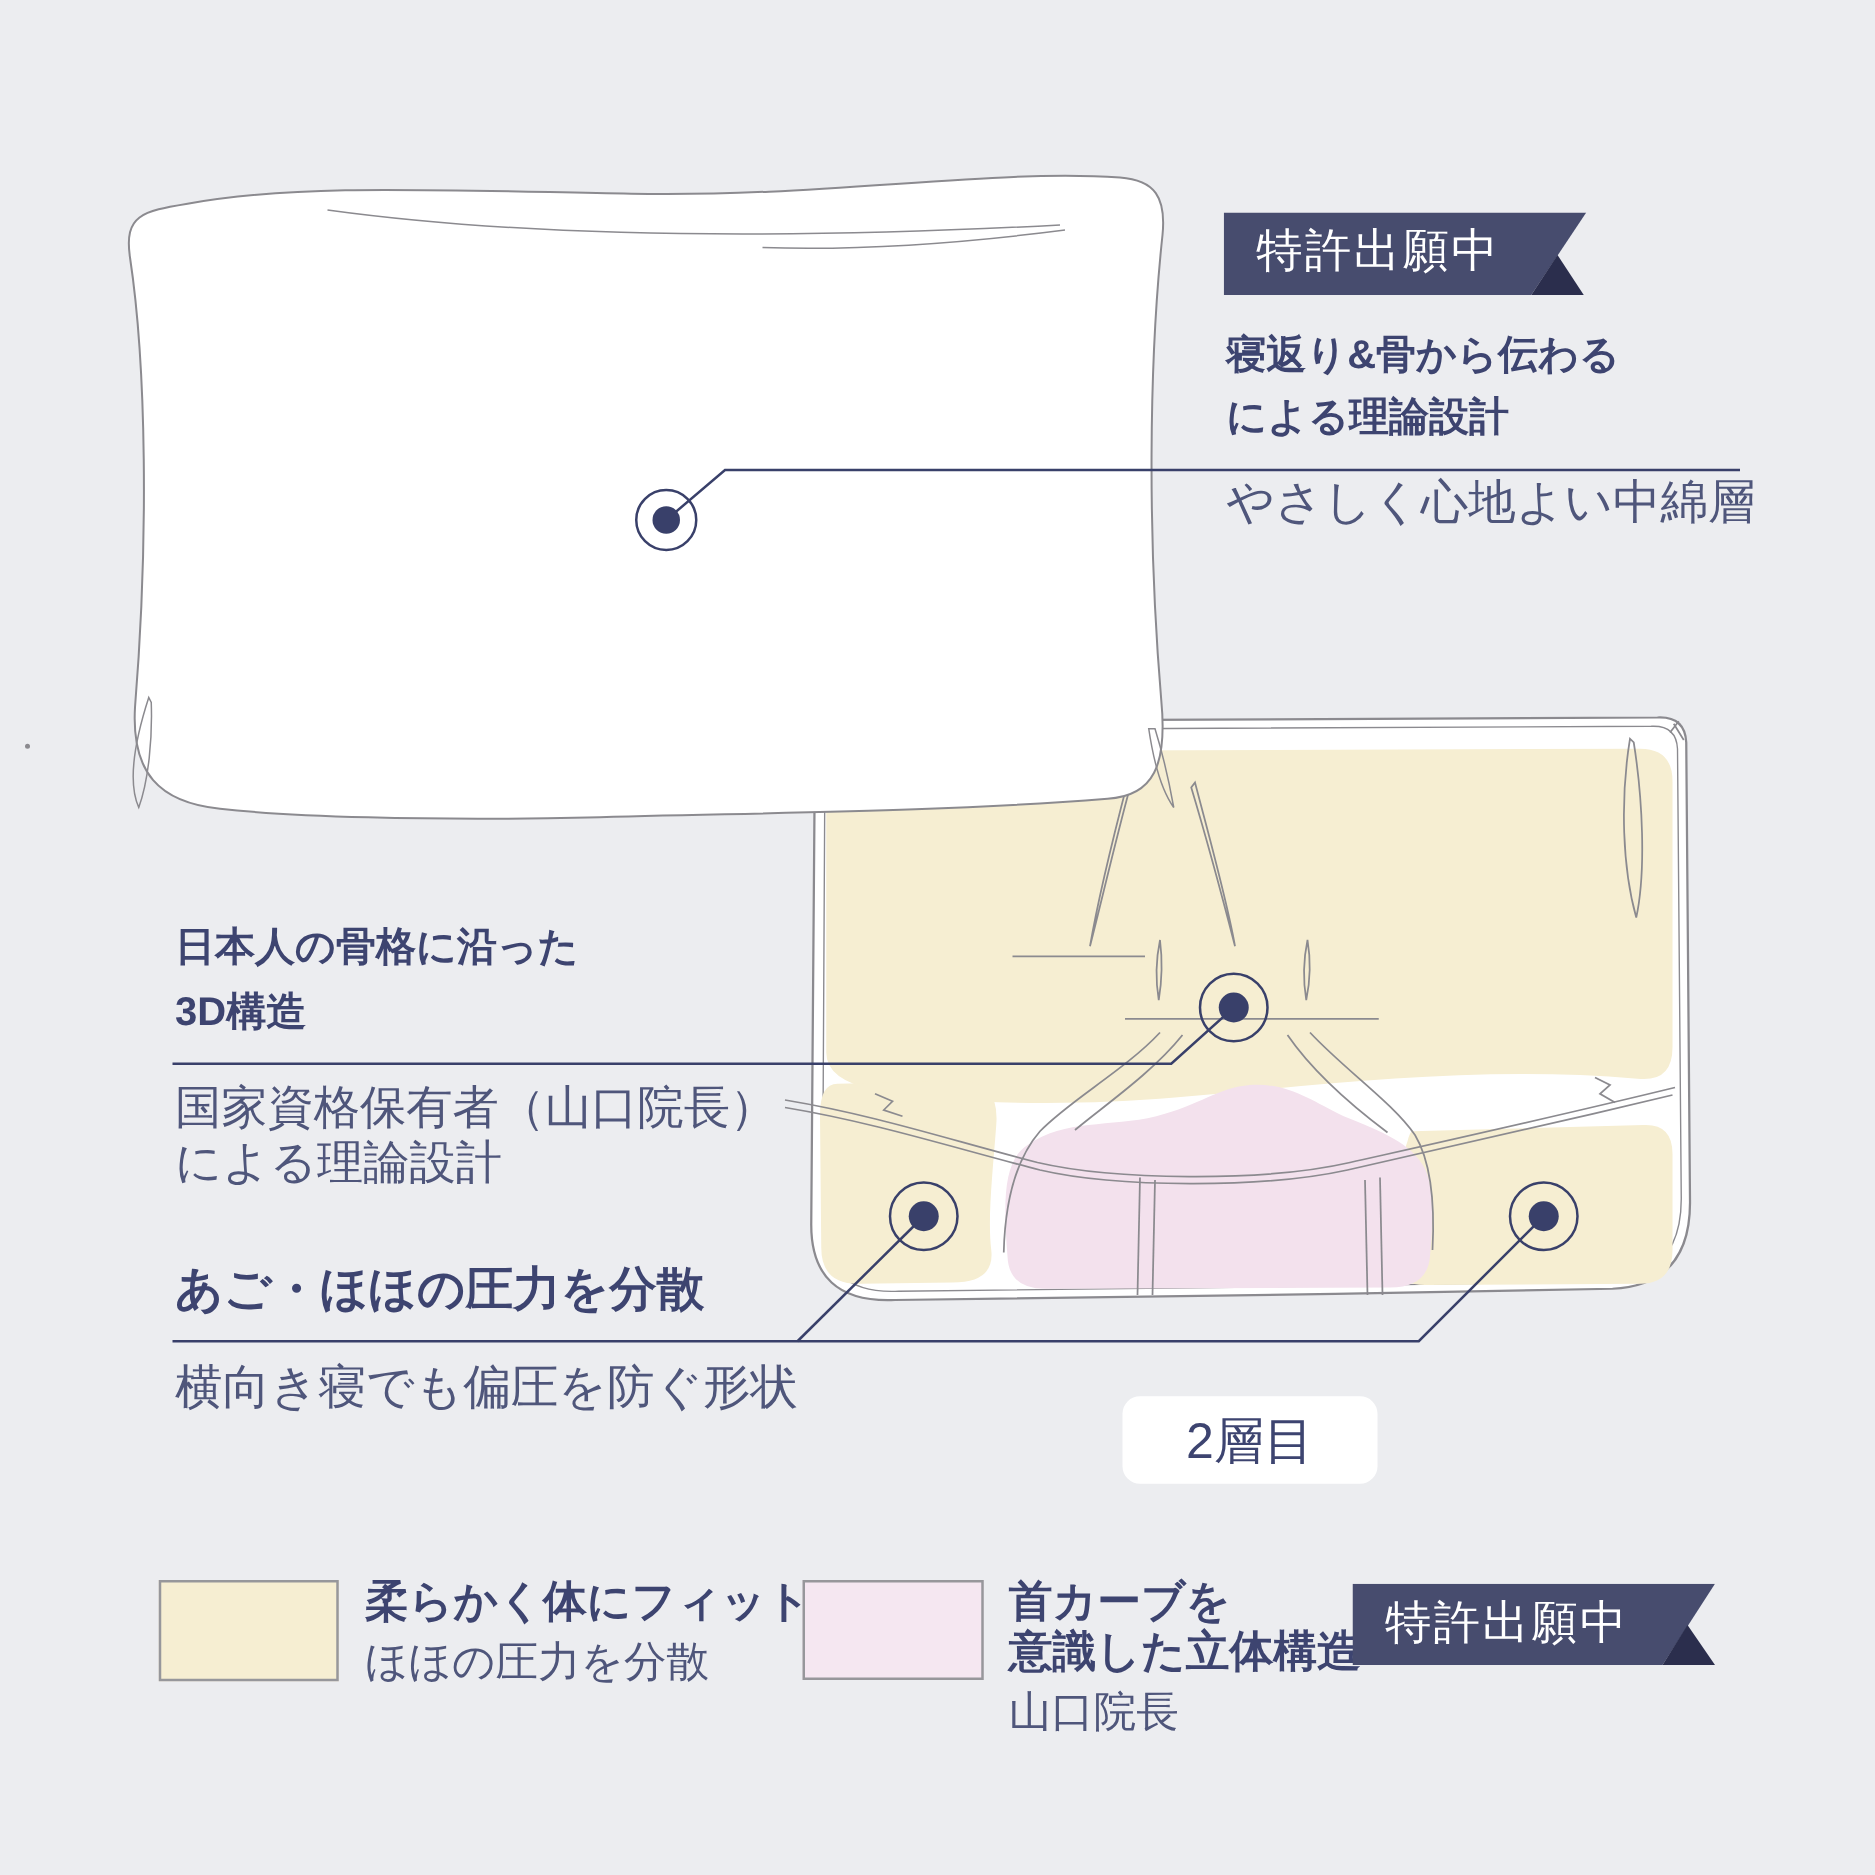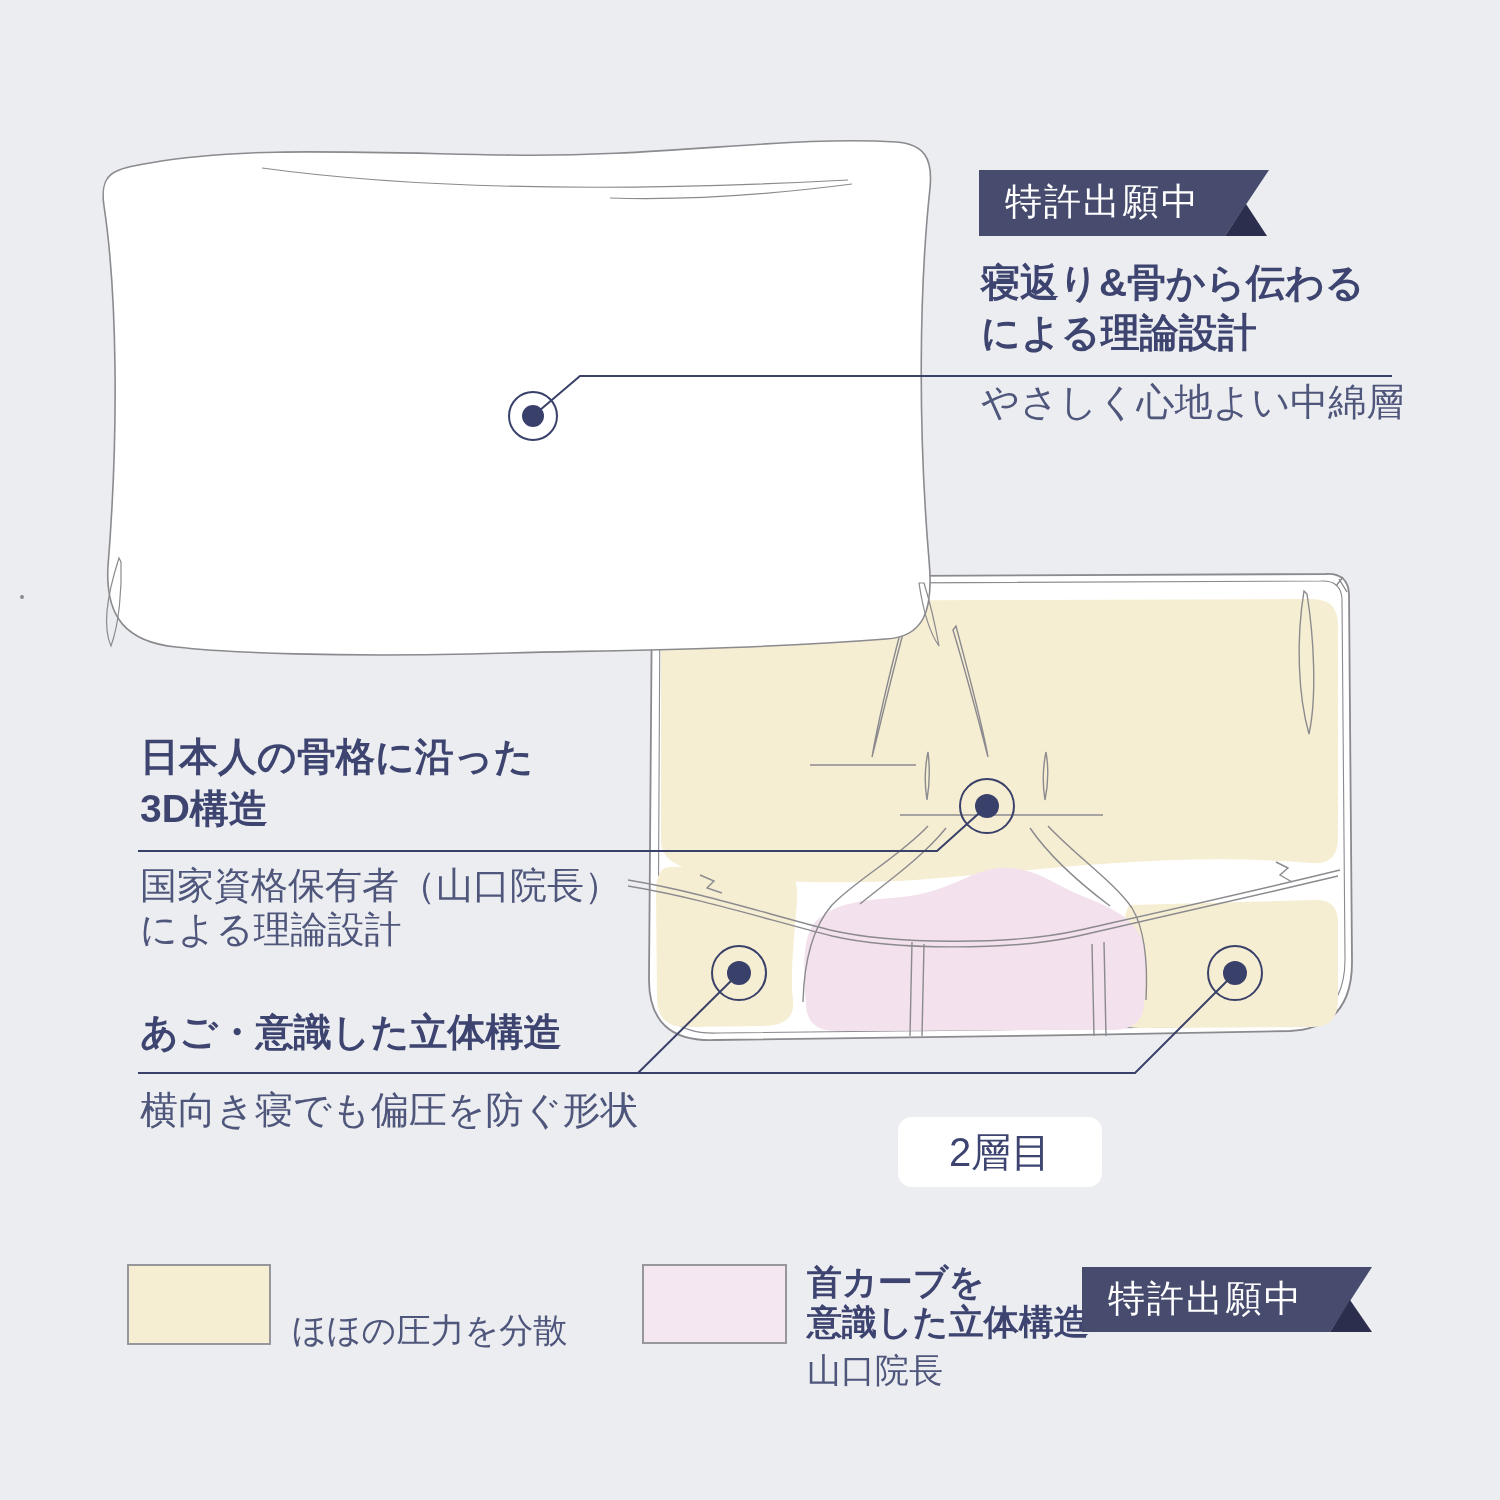--- a/index.html
+++ b/index.html
@@ -1,20 +1,20 @@
 <!DOCTYPE html>
 <html style="--bg: #ECEDF0; --navy: #3D4470; --body: #4F567B; --marker: #39406A; --sketch: #8B8A8F; --ribbon: #474C6E; --ribbon_fold: #2B2E4D; --cream: #F6EED2; --pink: #F3E1ED; --swatch_pink: #F5E7F1; --white: #FFFFFF;"><head>
 <meta charset="utf-8">
 <style>
   html,body{margin:0;padding:0;background:#ECEDF0;}
   .canvas{position:relative;width:1500px;height:1500px;background:var(--bg,#ECEDF0);
           overflow:hidden;font-family:"Liberation Sans",sans-serif;}
   .diagram{position:absolute;left:0;top:0;width:1500px;height:1500px;}
   .title-block{position:absolute;font-weight:700;color:var(--navy,#3D4470);
-               font-size:39px;line-height:52px;white-space:nowrap;}
+               font-size:32px;line-height:52px;white-space:nowrap;}
   .body-block{position:absolute;font-weight:400;color:var(--body,#4F567B);
               font-size:38px;line-height:45px;white-space:nowrap;}
   .line{display:block;}
   .ribbon{position:absolute;width:292px;height:66px;}
   .ribbon svg{position:absolute;left:0;top:0;}
   .ribbon-text{position:absolute;left:26px;top:0;height:66px;line-height:64px;
                color:#fff;font-family:"Liberation Serif",serif;font-size:37px;
                letter-spacing:2px;white-space:nowrap;}
   .layer-chip{position:absolute;left:898px;top:1117px;width:204px;height:70px;
               background:#fff;border-radius:14px;display:flex;align-items:center;
@@ -125,28 +125,29 @@
 
   <div class="title-block" style="left:140px;top:731px;">
     <span class="line">日本人の骨格に沿った</span>
     <span class="line">3D構造</span>
   </div>
   <div class="body-block" style="left:140px;top:864px;font-size:37px;line-height:44px;">
     <span class="line">国家資格保有者（山口院長）</span>
     <span class="line">による理論設計</span>
   </div>
 
-  <div class="title-block" style="left:140px;top:1006px;font-size:38px;">あご・意識した立体構造</div>
+  <div class="title-block" style="left:140px;top:1006px;font-size:38px;">あご・ほほの圧力を分散</div>
   <div class="body-block" style="left:140px;top:1088px;">横向き寝でも偏圧を防ぐ形状</div>
 
   <div class="layer-chip">
     <span>2層目</span>
   </div>
 
   <div class="swatch" style="left:127px;top:1264px;width:144px;height:81px;background:var(--cream,#F6EED2);"></div>
+  <div class="legend-title" style="left:292px;top:1262px;">柔らかく体にフィット</div>
   <div class="legend-sub" style="left:292px;top:1310px;">ほほの圧力を分散</div>
 
   <div class="swatch" style="left:642px;top:1264px;width:145px;height:80px;background:var(--swatch_pink,#F5E7F1);"></div>
   <div class="legend-title" style="left:807px;top:1262px;">
     <span class="line">首カーブを</span>
     <span class="line">意識した立体構造</span>
   </div>
   <div class="legend-sub" style="left:807px;top:1350px;">山口院長</div>
 
   <div class="ribbon" style="left:1082px;top:1267px;height:65px;">

